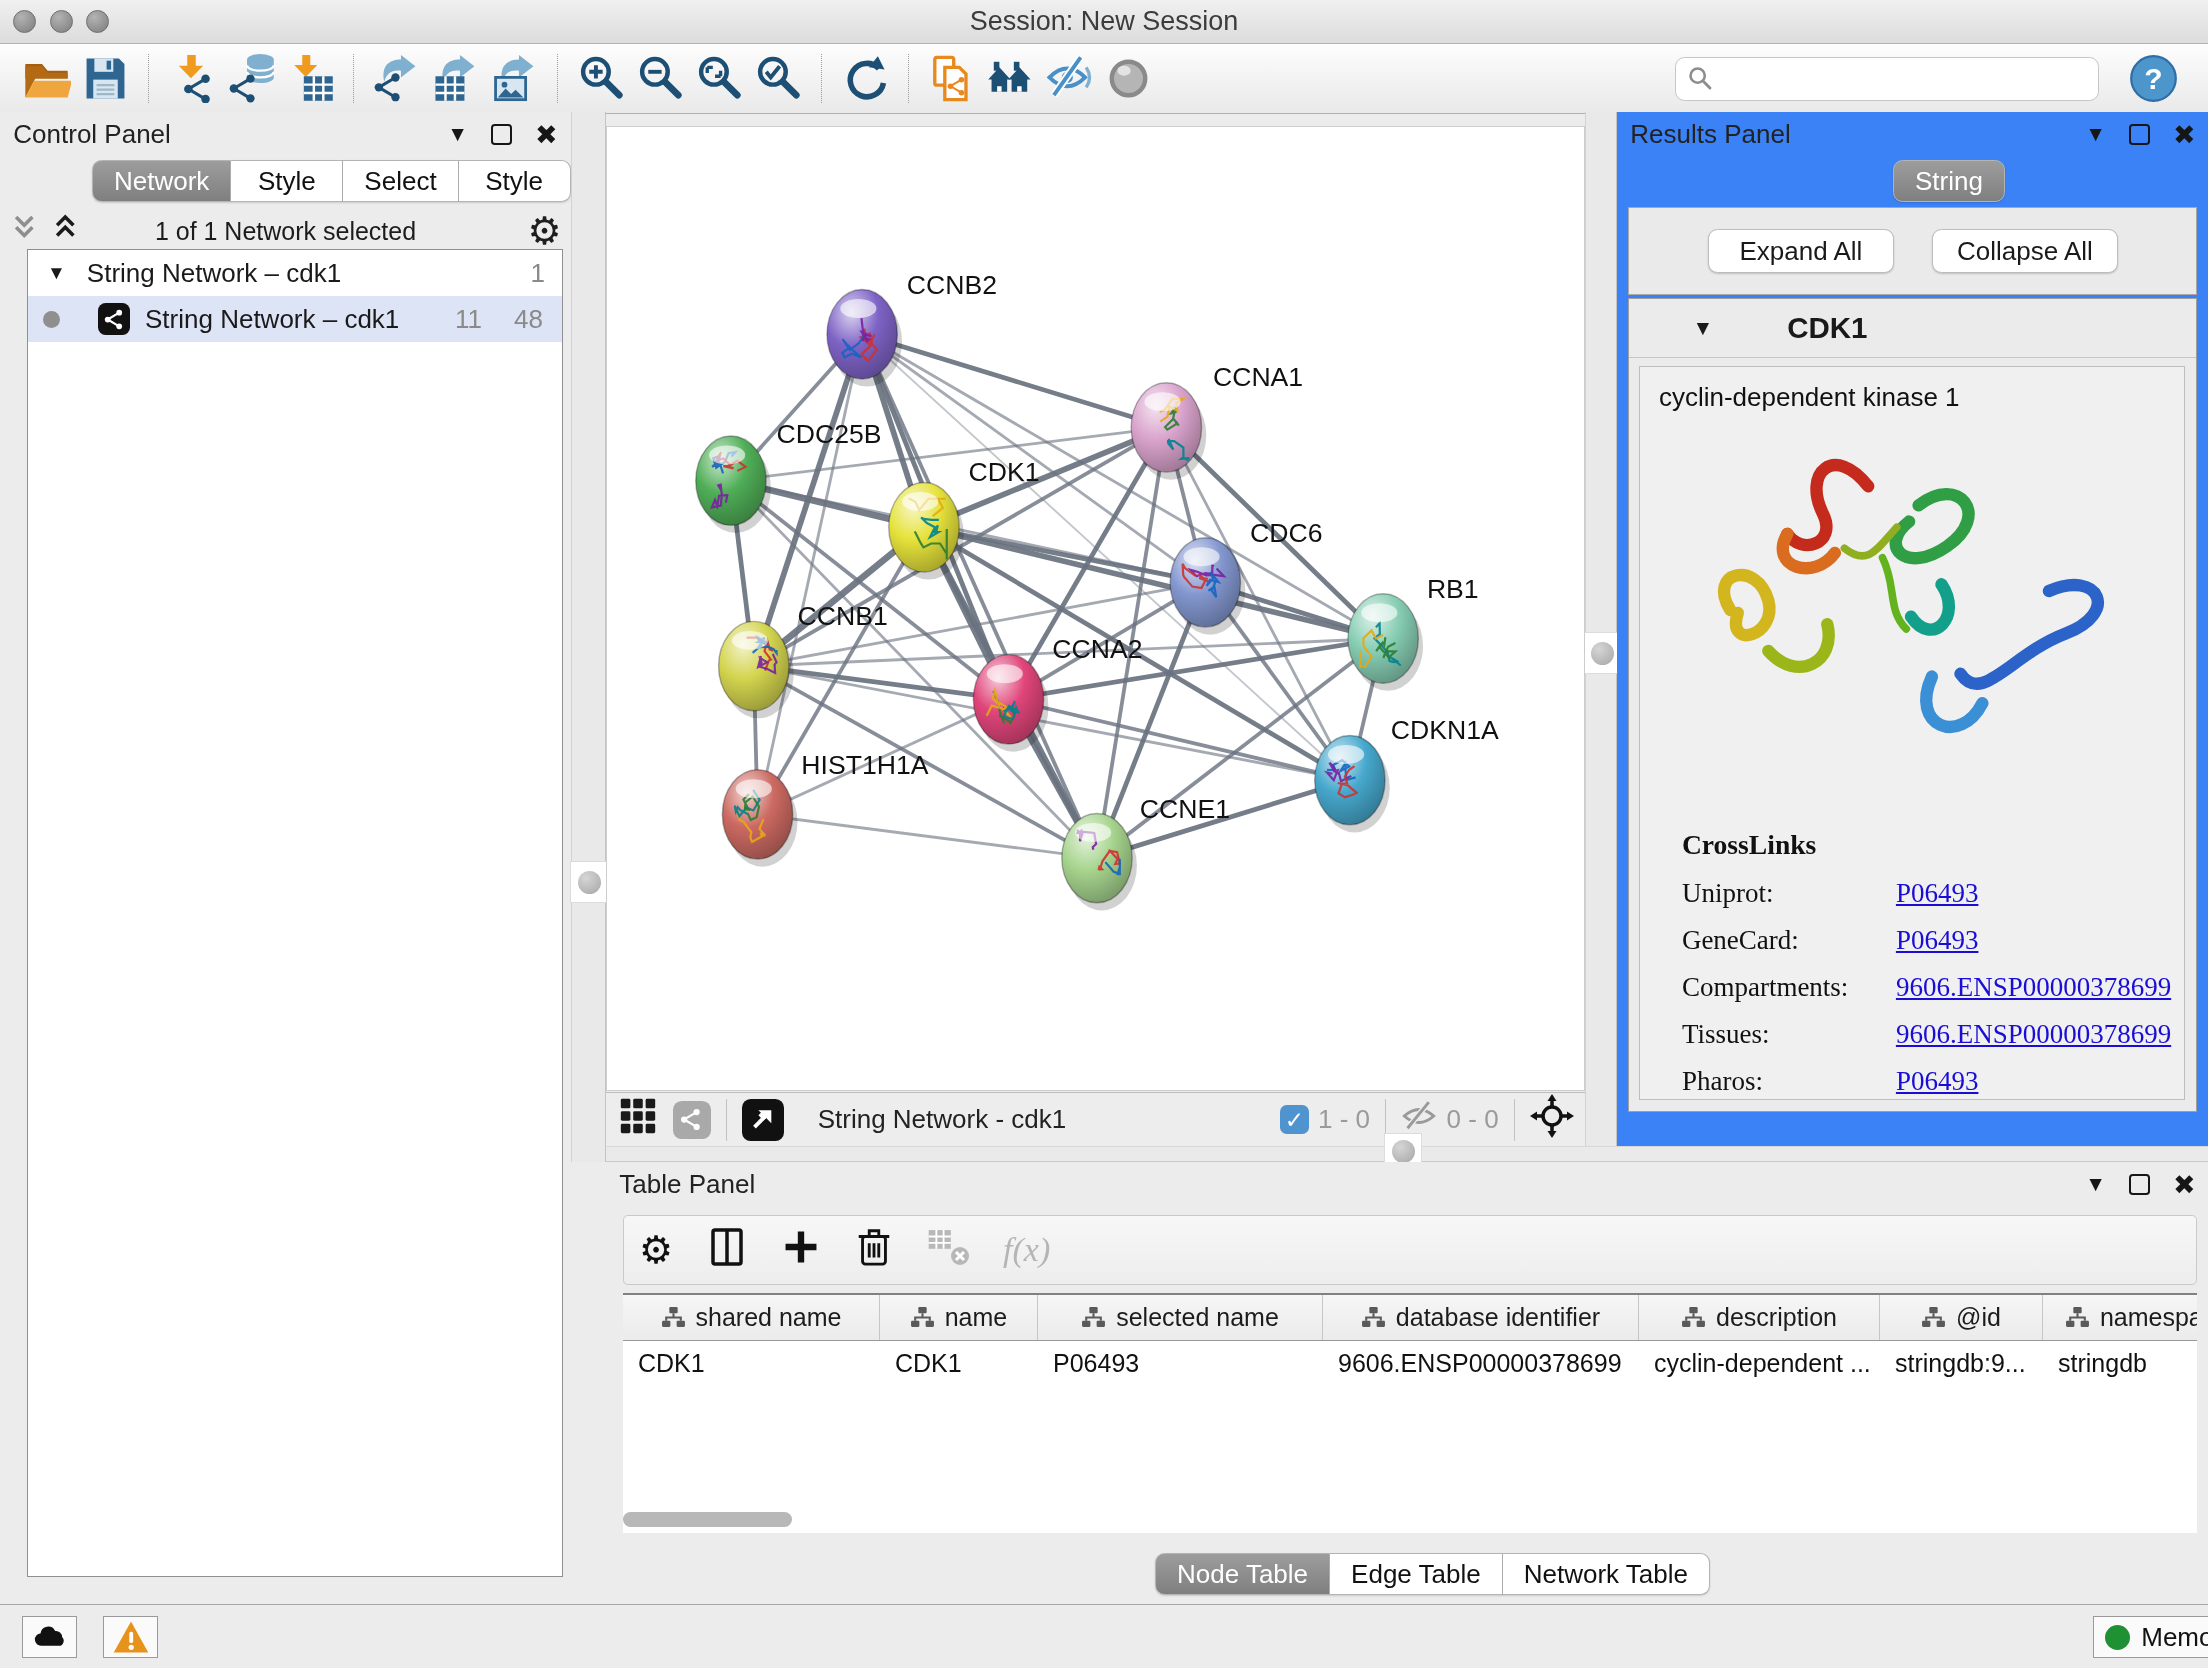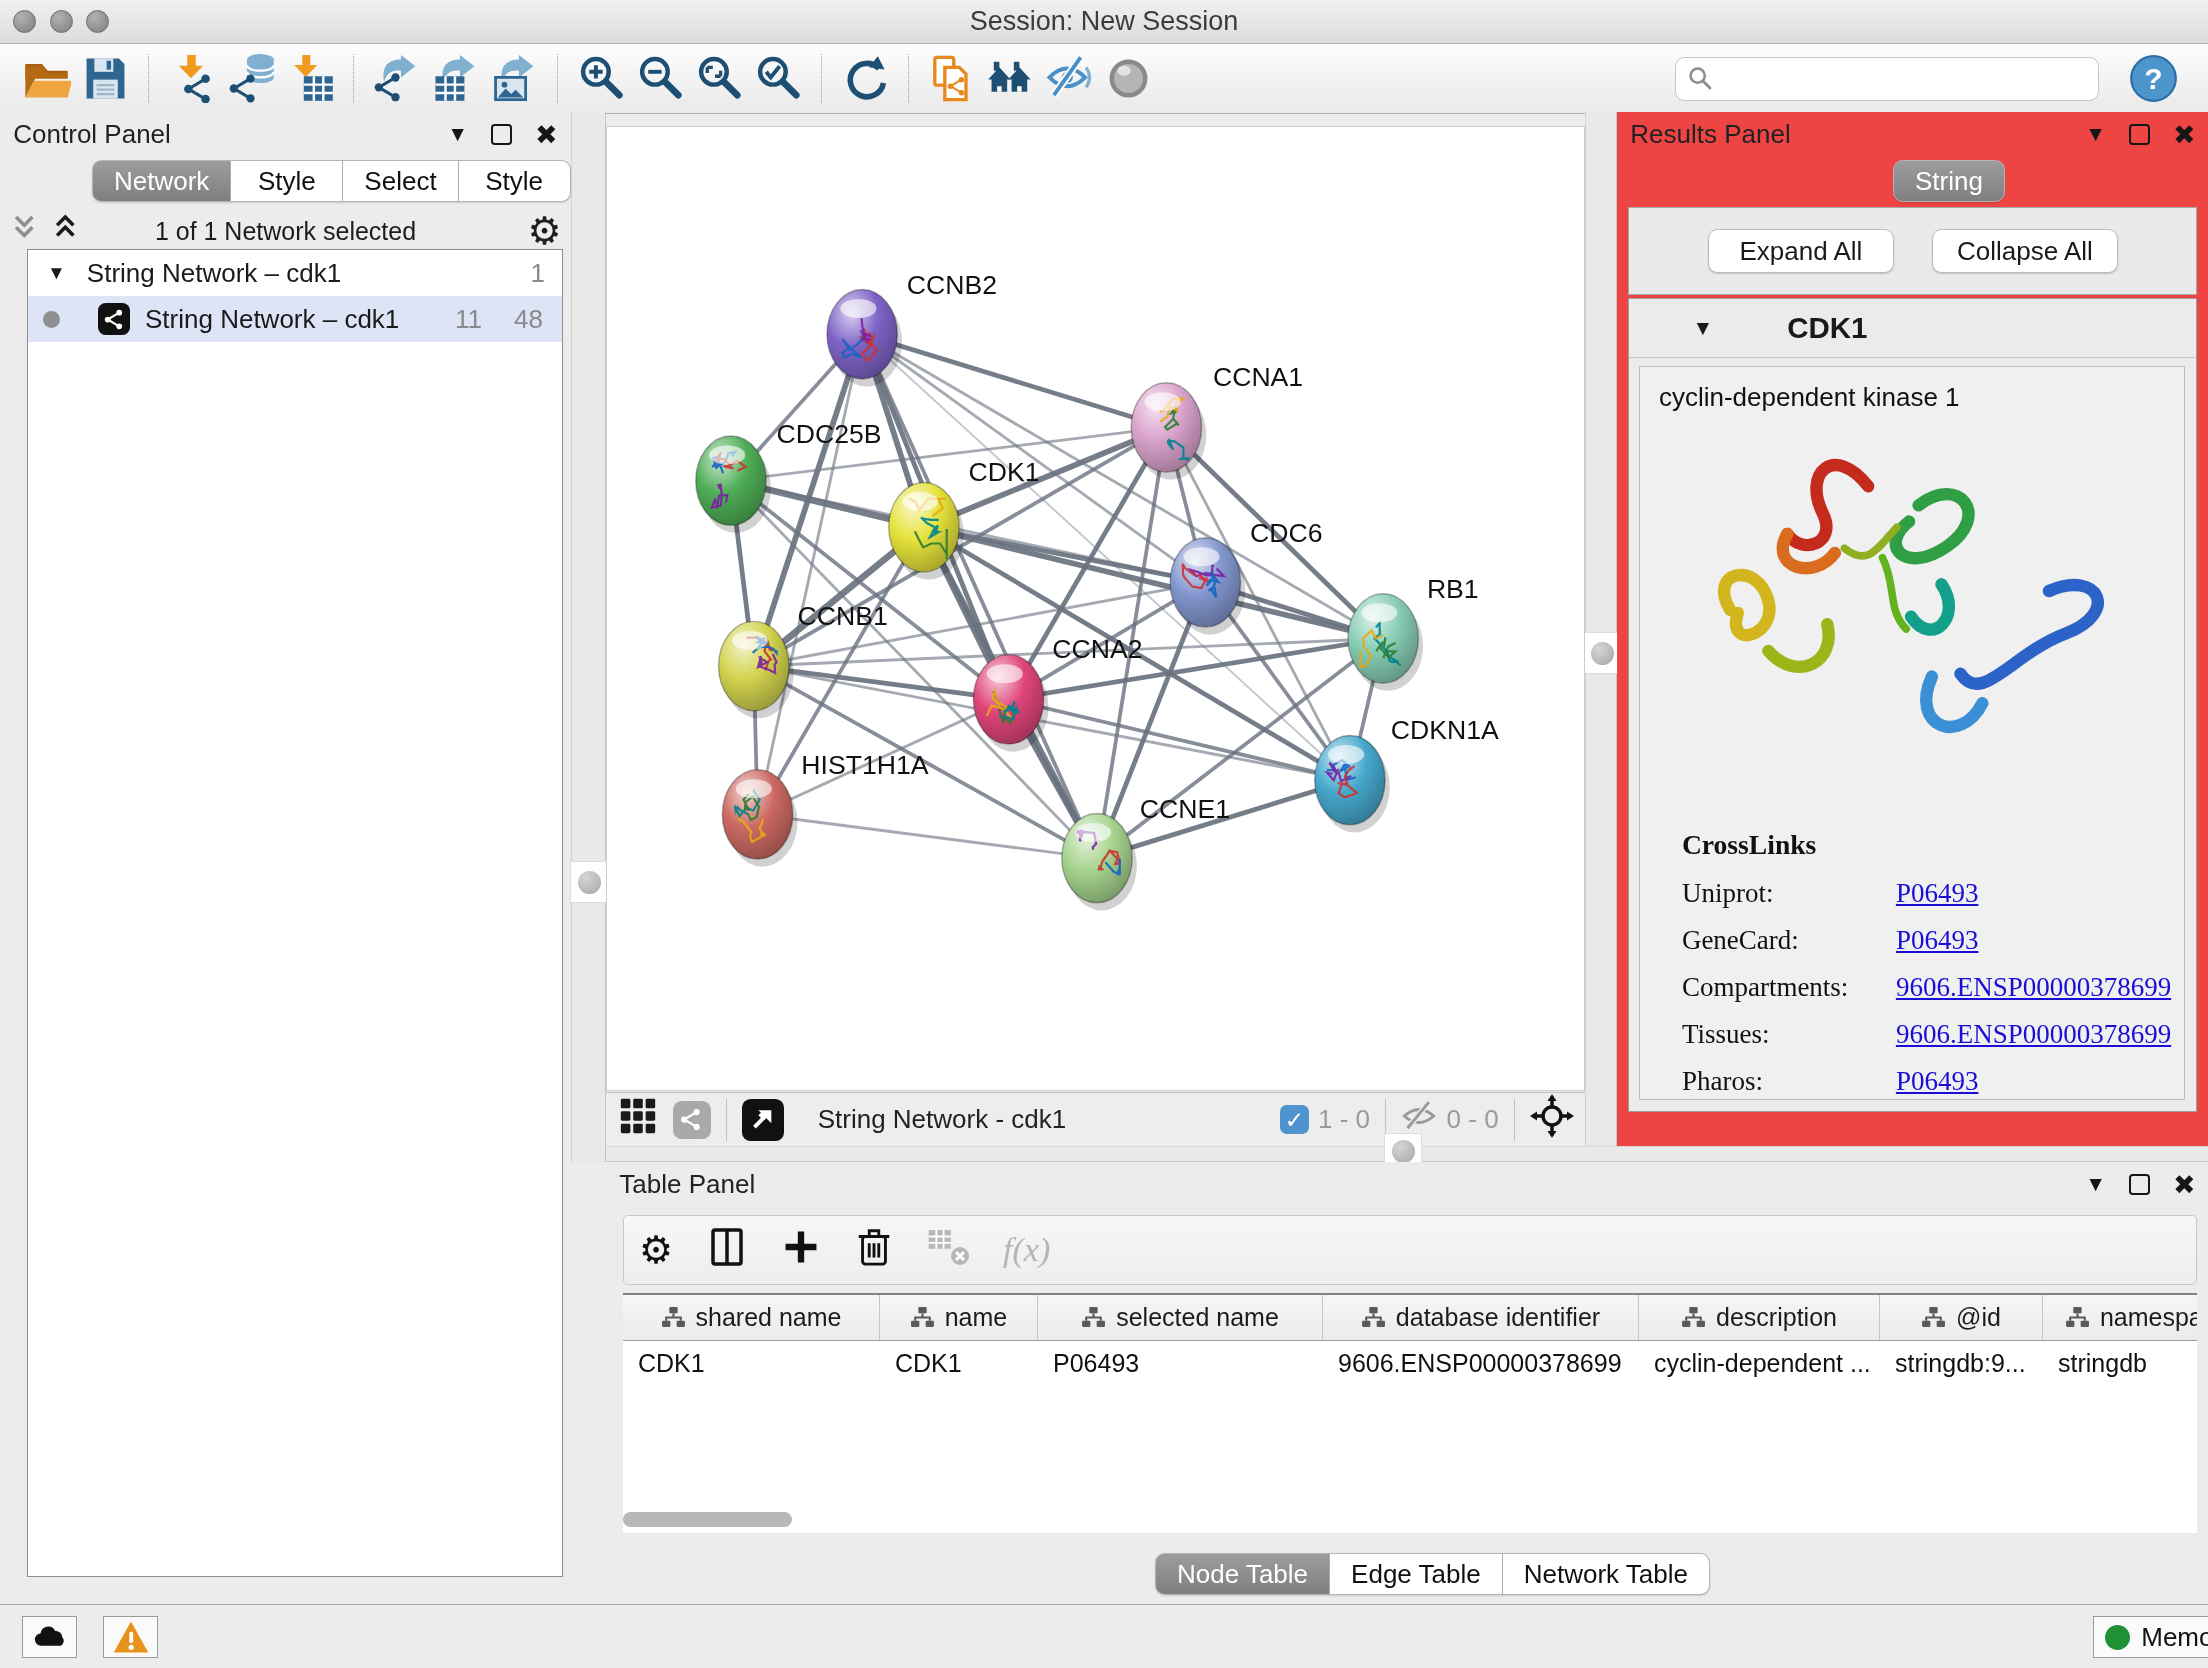--- a/index.html
+++ b/index.html
@@ -85,21 +85,21 @@
     display:flex; align-items:center; justify-content:center; }
   #nt-title { margin-left:34px; font-size:26px; color:#222; }
   .nt-count { color:#9a9a9a; font-size:26px; margin-left:9.5px; }
   #nt-checkbox { width:28.5px; height:28.5px; background:#4f94cf; border-radius:6.7px;
     color:#fff; font-size:23px; display:flex; align-items:center; justify-content:center;
     font-family:"DejaVu Sans",sans-serif; }
   #hsplit { left:606px; top:1146px; width:1603px; height:16px; background:#eaeaea;
     border-top:1px solid #d8d8d8; border-bottom:1px solid #c8c8c8; }
 
   
-  #results-panel { left:1617px; top:112px; width:592px; height:1034px; background:#ef4444; }
+  #results-panel { left:1617px; top:112px; width:592px; height:1034px; background:#3b82f6; }
   #rp-tab { position:absolute; left:247px; top:48px; }
   #rp-tab .seg-tab { border-radius:9.5px; }
   #rp-box1 { position:absolute; left:11.4px; top:95px; width:569px; height:88px;
     background:#eaeaea; border:1.9px solid #a8a8a8; display:flex; align-items:center;
     justify-content:center; gap:38px; }
   .rp-btn { min-width:186px; height:44px; background:#fff; border:1px solid #bdbdbd;
     border-radius:9.5px; display:flex; align-items:center; justify-content:center;
     font-size:26px; box-shadow:0 1px 1.9px rgba(0,0,0,.18); }
   #rp-card { position:absolute; left:11.4px; top:186px; width:569px; height:814px;
     background:#ebebeb; border:1.9px solid #9f9f9f; }

